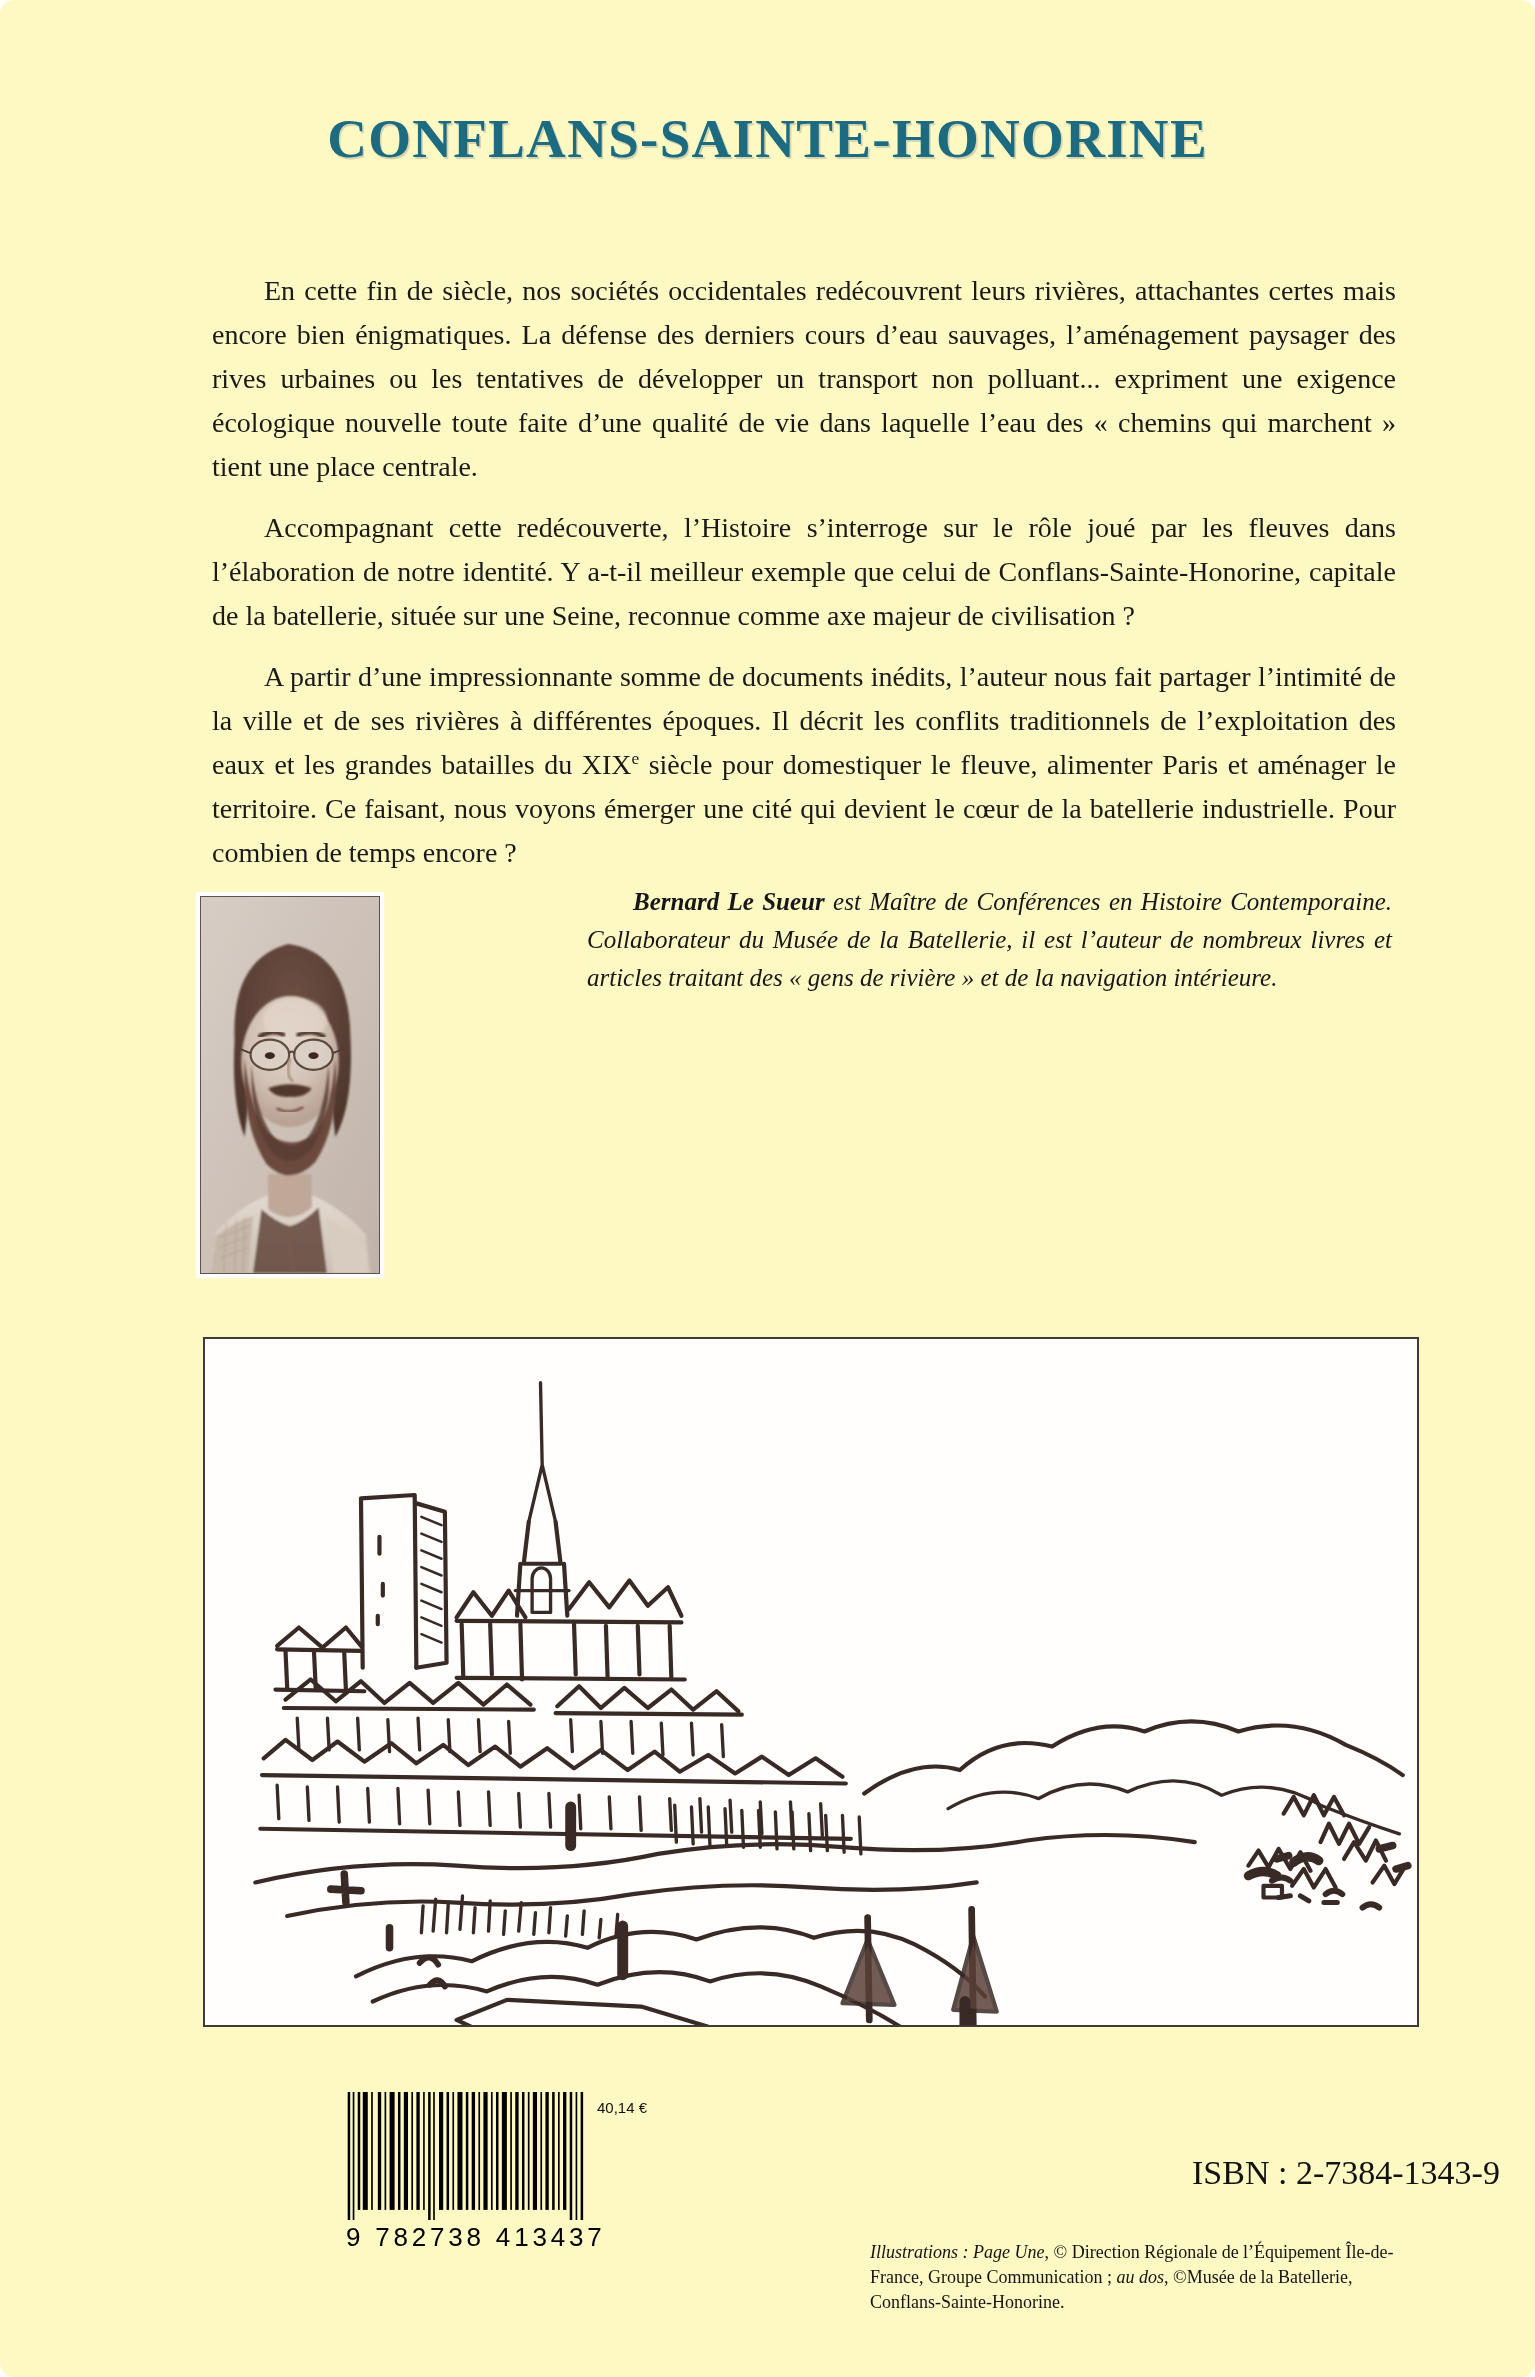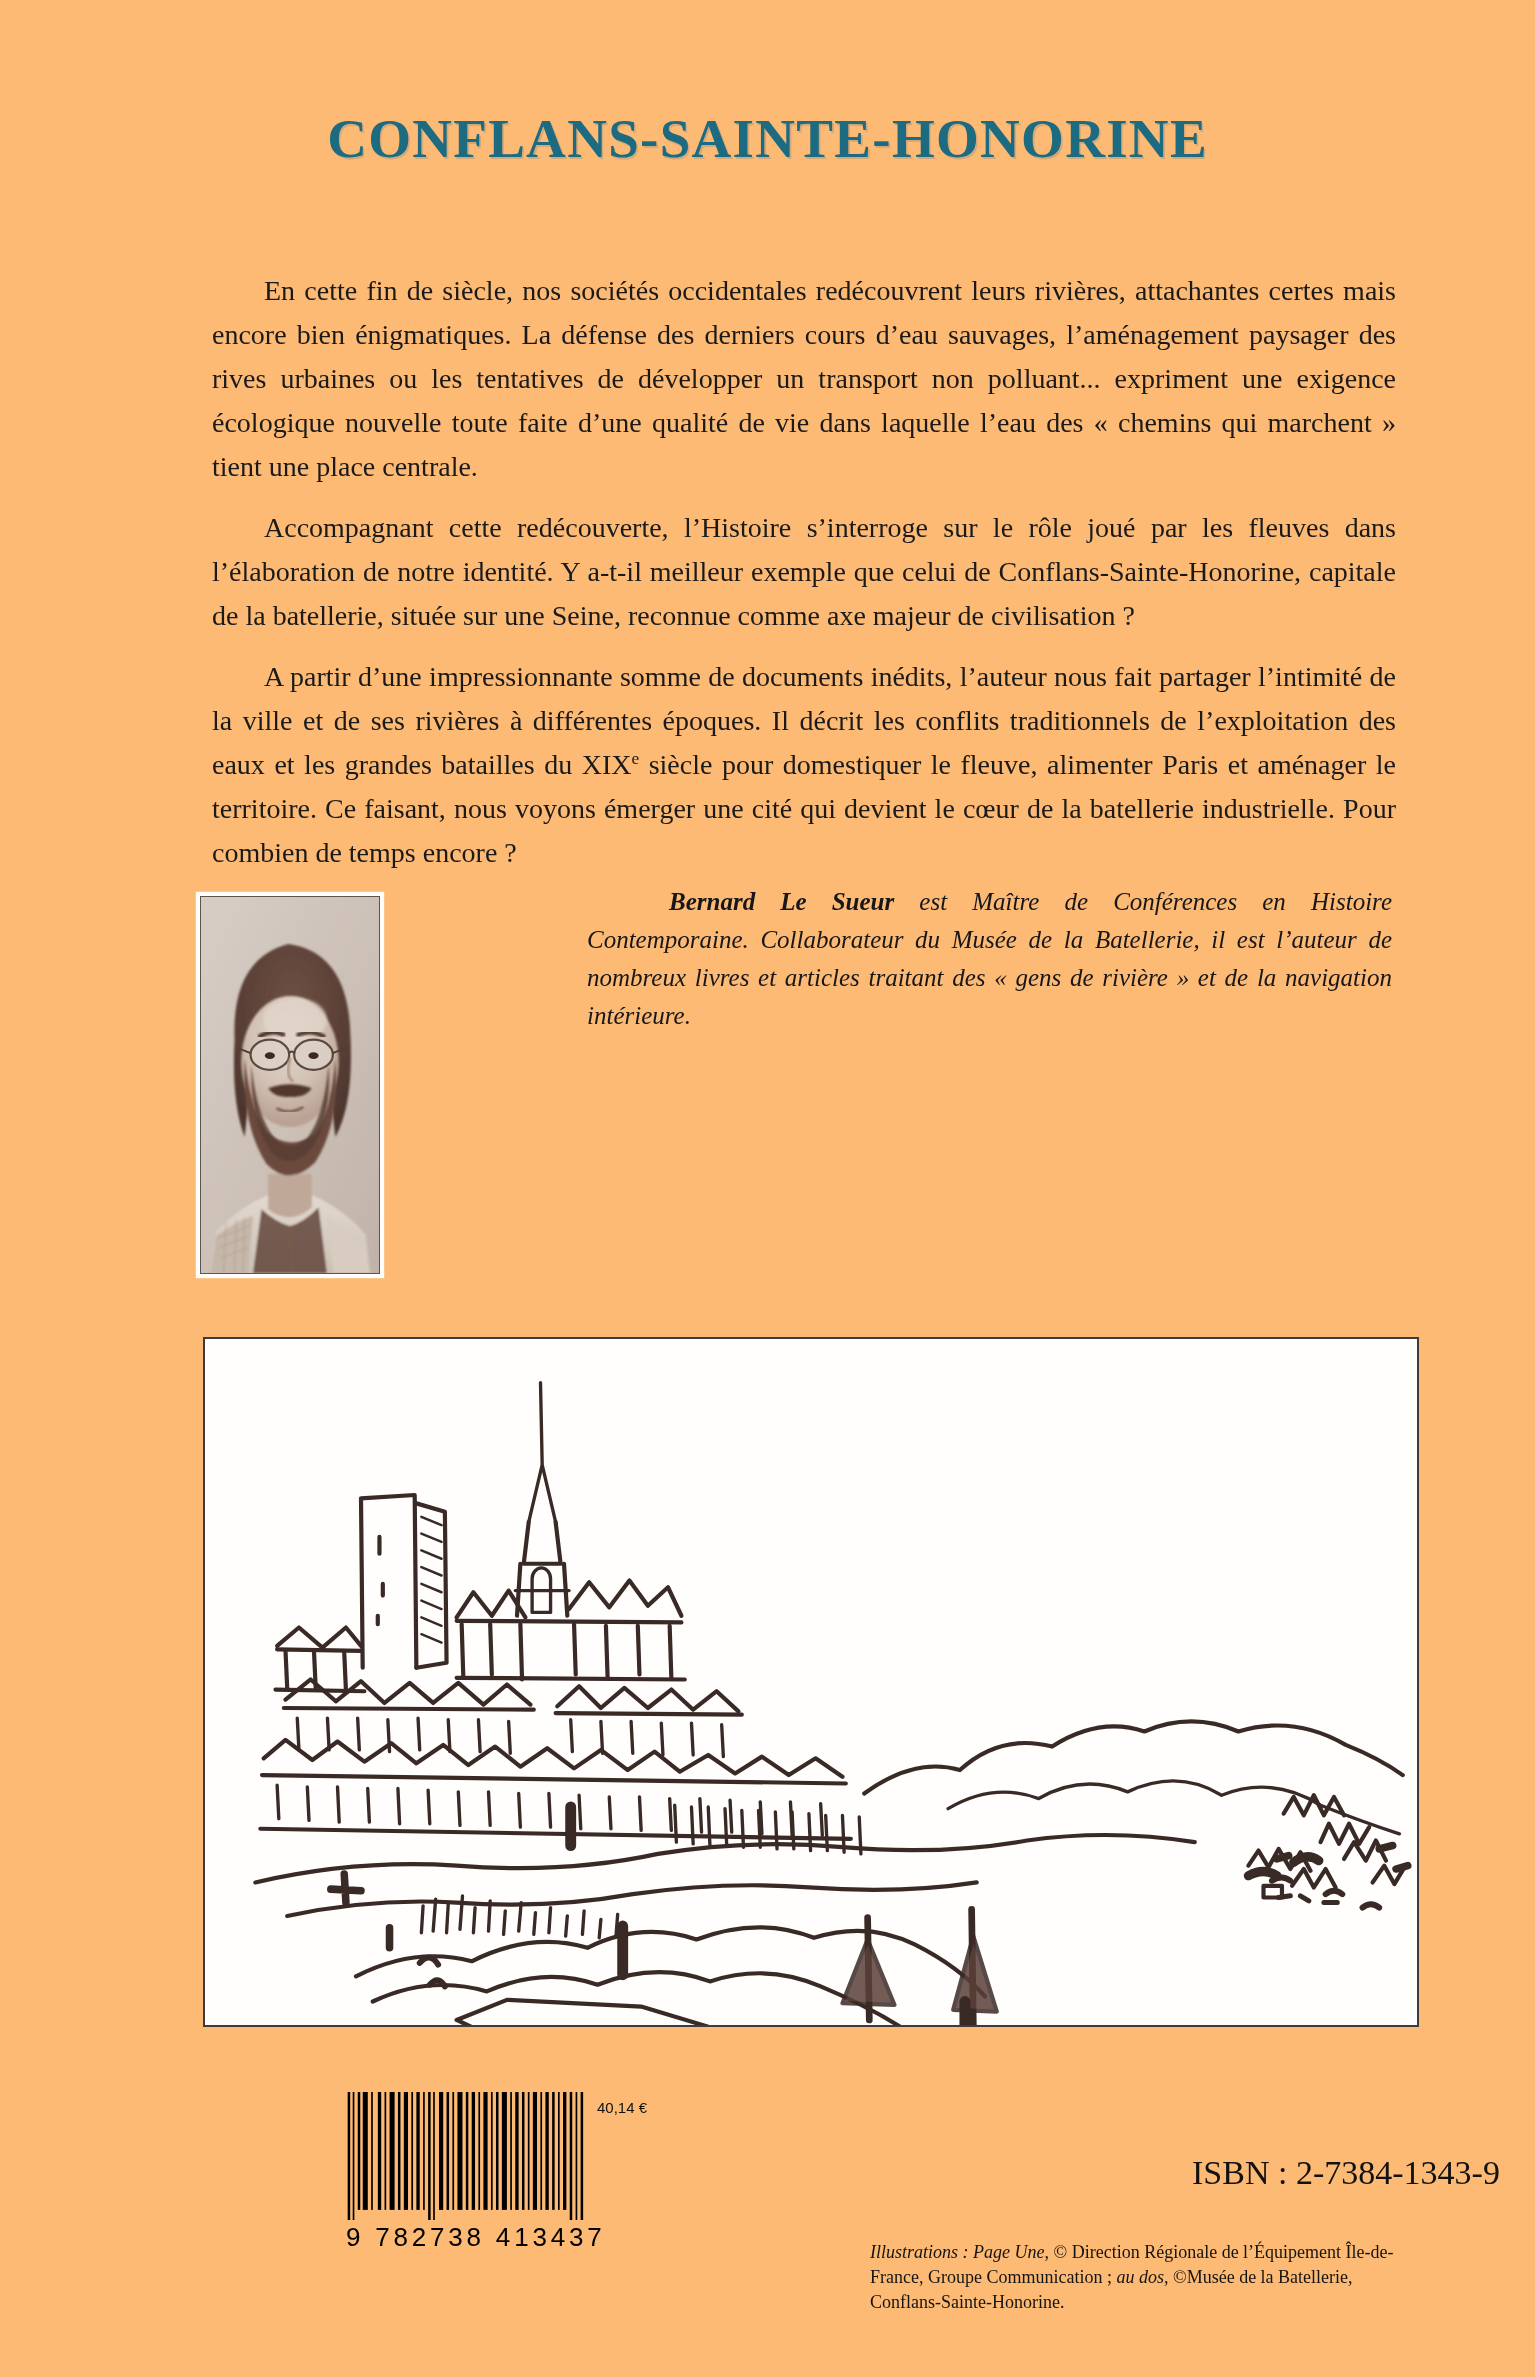--- a/index.html
+++ b/index.html
@@ -12,21 +12,22 @@
     height: 2377px;
     position: relative;
     background: #fffefc;
     font-family: "Liberation Serif", serif;
     overflow: hidden;
   }
 
   .page {
     position: absolute;
     inset: 0;
-    background: #fdba74;
+    background: #fef9c3;
+    border-radius: 14px;
   }
 
   
   .title {
     position: absolute;
     top: 107px;
     left: 0;
     width: 1535px;
     text-align: center;
     font-family: "Liberation Serif", serif;
@@ -78,21 +79,21 @@
     left: 587px;
     top: 883px;
     width: 805px;
     font-size: 25px;
     line-height: 38px;
     font-style: italic;
     color: #17171a;
     text-align: justify;
   }
   .bio p { margin: 0; text-indent: 46px; }
-  .bio .name { font-weight: bold; font-style: italic; margin-left: 36px; }
+  .bio .name { font-weight: bold; font-style: italic; }
 
   
   .illus-frame {
     position: absolute;
     left: 203px;
     top: 1337px;
     width: 1212px;
     height: 686px;
     border: 2.5px solid #3c3c3c;
     background: #fffefd;

